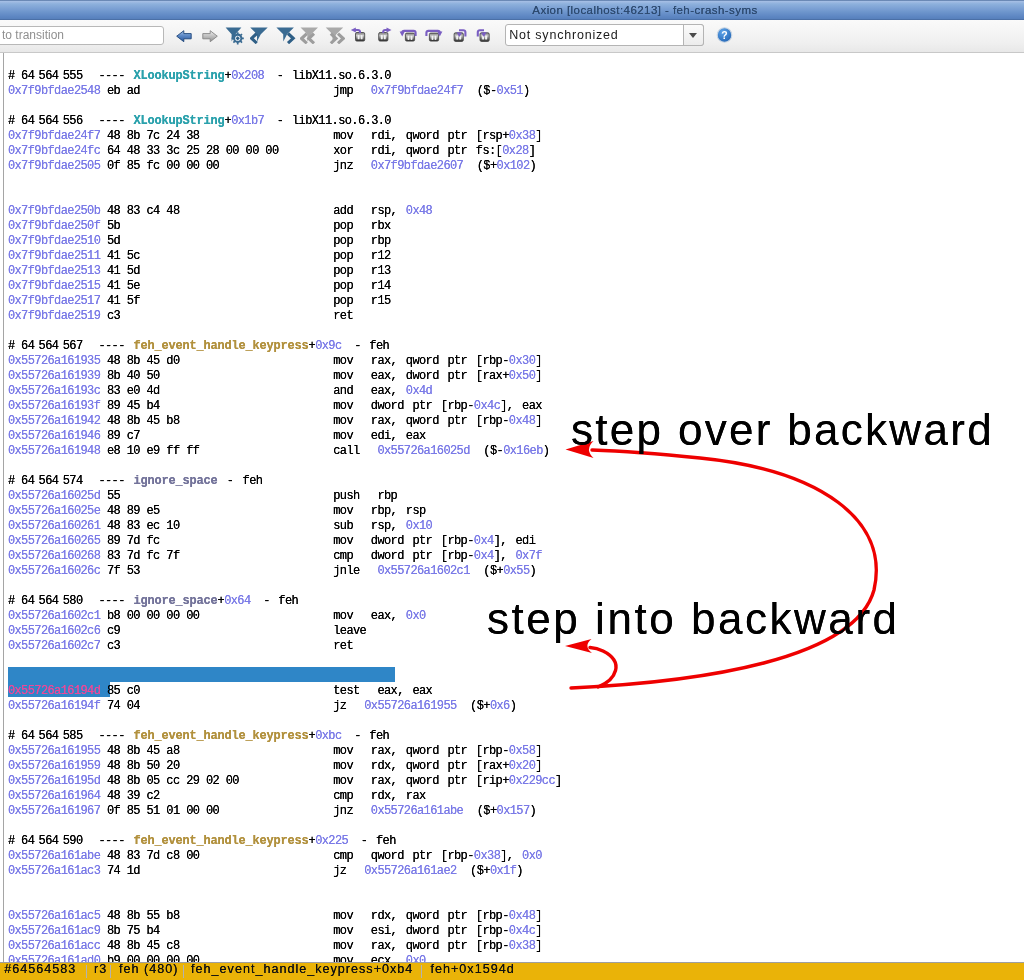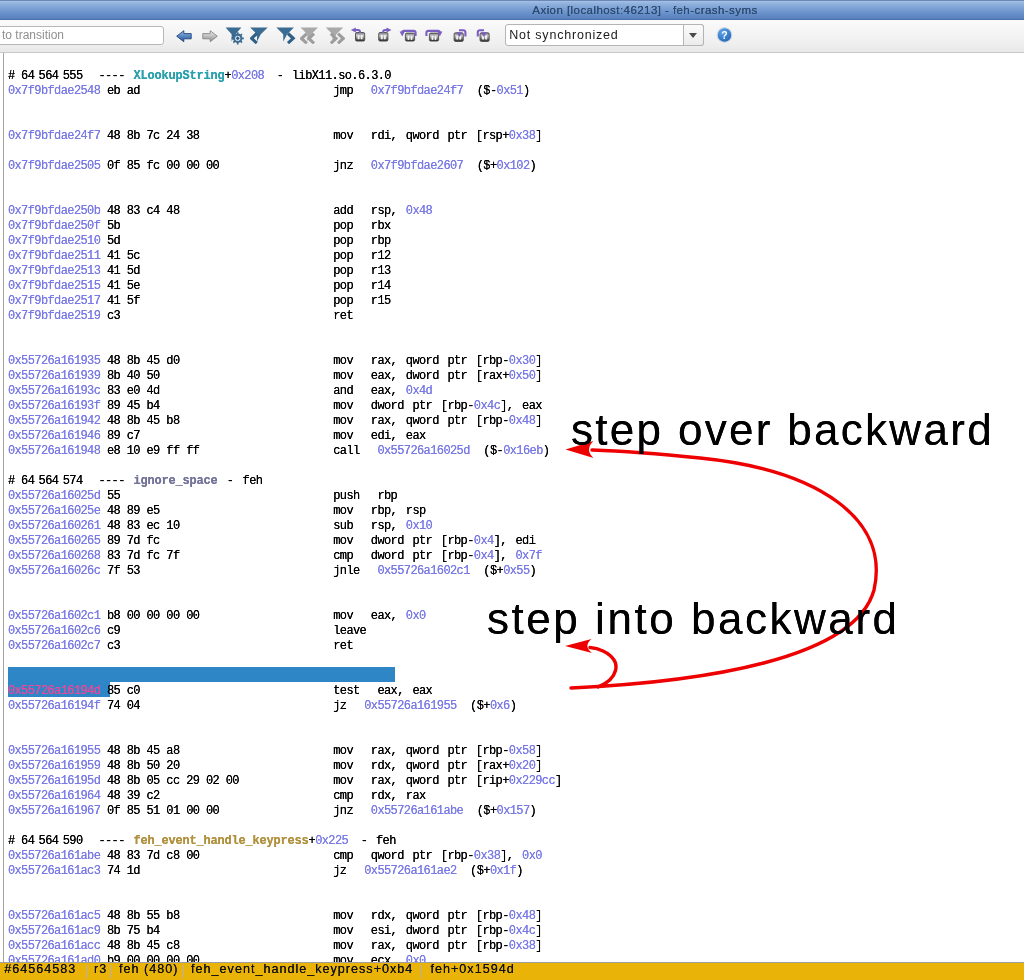--- a/index.html
+++ b/index.html
@@ -51,49 +51,54 @@
 .ssep{position:absolute;top:2px;width:1px;height:13px;background:#b2b2b2}
 .note{position:absolute;color:#000;font-size:44px;white-space:pre;letter-spacing:2.3px;text-shadow:0 0 0.5px}
 svg{position:absolute;left:0;top:0}
 </style></head>
 <body>
 <div id="code">
 <div class="selbar" style="left:7.9px;top:666.8px;width:387.5px;height:15px"></div>
 <div class="selbar" style="left:7.9px;top:681.8px;width:101.9px;height:15px"></div>
 <div class="ln" style="top:68.7px">#&nbsp;64<i class="t"></i>564<i class="t"></i>555<i class="s2"></i>----<i class="s1"></i><b class="f1">XLookupString</b>+<n>0x208</n><span class="hd"> - </span>libX11.so.6.3.0</div>
 <div class="ln" style="top:83.7px"><span class="ad">0x7f9bfdae2548</span> eb ad<span class="mn">jmp<i class="g"></i><span class="op"><n>0x7f9bfdae24f7</n> <b class="pa">($-<n>0x51</n>)</b></span></span></div>
+<div class="ln" style="top:113.7px">#&nbsp;64<i class="t"></i>564<i class="t"></i>556<i class="s2"></i>----<i class="s1"></i><b class="f1">XLookupString</b>+<n>0x1b7</n><span class="hd"> - </span>libX11.so.6.3.0</div>
 <div class="ln" style="top:128.7px"><span class="ad">0x7f9bfdae24f7</span> 48 8b 7c 24 38<span class="mn">mov<i class="g"></i><span class="op">rdi, qword ptr [rsp+<n>0x38</n>]</span></span></div>
+<div class="ln" style="top:143.7px"><span class="ad">0x7f9bfdae24fc</span> 64 48 33 3c 25 28 00 00 00<span class="mn">xor<i class="g"></i><span class="op">rdi, qword ptr fs:[<n>0x28</n>]</span></span></div>
 <div class="ln" style="top:158.7px"><span class="ad">0x7f9bfdae2505</span> 0f 85 fc 00 00 00<span class="mn">jnz<i class="g"></i><span class="op"><n>0x7f9bfdae2607</n> <b class="pa">($+<n>0x102</n>)</b></span></span></div>
 <div class="ln" style="top:203.7px"><span class="ad">0x7f9bfdae250b</span> 48 83 c4 48<span class="mn">add<i class="g"></i><span class="op">rsp, <n>0x48</n></span></span></div>
 <div class="ln" style="top:218.7px"><span class="ad">0x7f9bfdae250f</span> 5b<span class="mn">pop<i class="g"></i><span class="op">rbx</span></span></div>
 <div class="ln" style="top:233.7px"><span class="ad">0x7f9bfdae2510</span> 5d<span class="mn">pop<i class="g"></i><span class="op">rbp</span></span></div>
 <div class="ln" style="top:248.7px"><span class="ad">0x7f9bfdae2511</span> 41 5c<span class="mn">pop<i class="g"></i><span class="op">r12</span></span></div>
 <div class="ln" style="top:263.7px"><span class="ad">0x7f9bfdae2513</span> 41 5d<span class="mn">pop<i class="g"></i><span class="op">r13</span></span></div>
 <div class="ln" style="top:278.7px"><span class="ad">0x7f9bfdae2515</span> 41 5e<span class="mn">pop<i class="g"></i><span class="op">r14</span></span></div>
 <div class="ln" style="top:293.7px"><span class="ad">0x7f9bfdae2517</span> 41 5f<span class="mn">pop<i class="g"></i><span class="op">r15</span></span></div>
 <div class="ln" style="top:308.7px"><span class="ad">0x7f9bfdae2519</span> c3<span class="mn">ret<i class="g"></i><span class="op"></span></span></div>
+<div class="ln" style="top:338.7px">#&nbsp;64<i class="t"></i>564<i class="t"></i>567<i class="s2"></i>----<i class="s1"></i><b class="f2">feh_event_handle_keypress</b>+<n>0x9c</n><span class="hd"> - </span>feh</div>
 <div class="ln" style="top:353.7px"><span class="ad">0x55726a161935</span> 48 8b 45 d0<span class="mn">mov<i class="g"></i><span class="op">rax, qword ptr [rbp-<n>0x30</n>]</span></span></div>
 <div class="ln" style="top:368.7px"><span class="ad">0x55726a161939</span> 8b 40 50<span class="mn">mov<i class="g"></i><span class="op">eax, dword ptr [rax+<n>0x50</n>]</span></span></div>
 <div class="ln" style="top:383.7px"><span class="ad">0x55726a16193c</span> 83 e0 4d<span class="mn">and<i class="g"></i><span class="op">eax, <n>0x4d</n></span></span></div>
 <div class="ln" style="top:398.7px"><span class="ad">0x55726a16193f</span> 89 45 b4<span class="mn">mov<i class="g"></i><span class="op">dword ptr [rbp-<n>0x4c</n>], eax</span></span></div>
 <div class="ln" style="top:413.7px"><span class="ad">0x55726a161942</span> 48 8b 45 b8<span class="mn">mov<i class="g"></i><span class="op">rax, qword ptr [rbp-<n>0x48</n>]</span></span></div>
 <div class="ln" style="top:428.7px"><span class="ad">0x55726a161946</span> 89 c7<span class="mn">mov<i class="g"></i><span class="op">edi, eax</span></span></div>
 <div class="ln" style="top:443.7px"><span class="ad">0x55726a161948</span> e8 10 e9 ff ff<span class="mn">call<i class="g"></i><span class="op"><n>0x55726a16025d</n> <b class="pa">($-<n>0x16eb</n>)</b></span></span></div>
 <div class="ln" style="top:473.7px">#&nbsp;64<i class="t"></i>564<i class="t"></i>574<i class="s2"></i>----<i class="s1"></i><b class="f3">ignore_space</b><span class="hd0"> - </span>feh</div>
 <div class="ln" style="top:488.7px"><span class="ad">0x55726a16025d</span> 55<span class="mn">push<i class="g"></i><span class="op">rbp</span></span></div>
 <div class="ln" style="top:503.7px"><span class="ad">0x55726a16025e</span> 48 89 e5<span class="mn">mov<i class="g"></i><span class="op">rbp, rsp</span></span></div>
 <div class="ln" style="top:518.7px"><span class="ad">0x55726a160261</span> 48 83 ec 10<span class="mn">sub<i class="g"></i><span class="op">rsp, <n>0x10</n></span></span></div>
 <div class="ln" style="top:533.7px"><span class="ad">0x55726a160265</span> 89 7d fc<span class="mn">mov<i class="g"></i><span class="op">dword ptr [rbp-<n>0x4</n>], edi</span></span></div>
 <div class="ln" style="top:548.7px"><span class="ad">0x55726a160268</span> 83 7d fc 7f<span class="mn">cmp<i class="g"></i><span class="op">dword ptr [rbp-<n>0x4</n>], <n>0x7f</n></span></span></div>
 <div class="ln" style="top:563.7px"><span class="ad">0x55726a16026c</span> 7f 53<span class="mn">jnle<i class="g"></i><span class="op"><n>0x55726a1602c1</n> <b class="pa">($+<n>0x55</n>)</b></span></span></div>
+<div class="ln" style="top:593.7px">#&nbsp;64<i class="t"></i>564<i class="t"></i>580<i class="s2"></i>----<i class="s1"></i><b class="f3">ignore_space</b>+<n>0x64</n><span class="hd"> - </span>feh</div>
 <div class="ln" style="top:608.7px"><span class="ad">0x55726a1602c1</span> b8 00 00 00 00<span class="mn">mov<i class="g"></i><span class="op">eax, <n>0x0</n></span></span></div>
 <div class="ln" style="top:623.7px"><span class="ad">0x55726a1602c6</span> c9<span class="mn">leave<i class="g"></i><span class="op"></span></span></div>
 <div class="ln" style="top:638.7px"><span class="ad">0x55726a1602c7</span> c3<span class="mn">ret<i class="g"></i><span class="op"></span></span></div>
 <div class="ln isel" style="top:683.7px"><span class="ad">0x55726a16194d</span> 85 c0<span class="mn">test<i class="g"></i><span class="op">eax, eax</span></span></div>
 <div class="ln" style="top:698.7px"><span class="ad">0x55726a16194f</span> 74 04<span class="mn">jz<i class="g"></i><span class="op"><n>0x55726a161955</n> <b class="pa">($+<n>0x6</n>)</b></span></span></div>
+<div class="ln" style="top:728.7px">#&nbsp;64<i class="t"></i>564<i class="t"></i>585<i class="s2"></i>----<i class="s1"></i><b class="f2">feh_event_handle_keypress</b>+<n>0xbc</n><span class="hd"> - </span>feh</div>
 <div class="ln" style="top:743.7px"><span class="ad">0x55726a161955</span> 48 8b 45 a8<span class="mn">mov<i class="g"></i><span class="op">rax, qword ptr [rbp-<n>0x58</n>]</span></span></div>
 <div class="ln" style="top:758.7px"><span class="ad">0x55726a161959</span> 48 8b 50 20<span class="mn">mov<i class="g"></i><span class="op">rdx, qword ptr [rax+<n>0x20</n>]</span></span></div>
 <div class="ln" style="top:773.7px"><span class="ad">0x55726a16195d</span> 48 8b 05 cc 29 02 00<span class="mn">mov<i class="g"></i><span class="op">rax, qword ptr [rip+<n>0x229cc</n>]</span></span></div>
 <div class="ln" style="top:788.7px"><span class="ad">0x55726a161964</span> 48 39 c2<span class="mn">cmp<i class="g"></i><span class="op">rdx, rax</span></span></div>
 <div class="ln" style="top:803.7px"><span class="ad">0x55726a161967</span> 0f 85 51 01 00 00<span class="mn">jnz<i class="g"></i><span class="op"><n>0x55726a161abe</n> <b class="pa">($+<n>0x157</n>)</b></span></span></div>
 <div class="ln" style="top:833.7px">#&nbsp;64<i class="t"></i>564<i class="t"></i>590<i class="s2"></i>----<i class="s1"></i><b class="f2">feh_event_handle_keypress</b>+<n>0x225</n><span class="hd"> - </span>feh</div>
 <div class="ln" style="top:848.7px"><span class="ad">0x55726a161abe</span> 48 83 7d c8 00<span class="mn">cmp<i class="g"></i><span class="op">qword ptr [rbp-<n>0x38</n>], <n>0x0</n></span></span></div>
 <div class="ln" style="top:863.7px"><span class="ad">0x55726a161ac3</span> 74 1d<span class="mn">jz<i class="g"></i><span class="op"><n>0x55726a161ae2</n> <b class="pa">($+<n>0x1f</n>)</b></span></span></div>
 <div class="ln" style="top:908.7px"><span class="ad">0x55726a161ac5</span> 48 8b 55 b8<span class="mn">mov<i class="g"></i><span class="op">rdx, qword ptr [rbp-<n>0x48</n>]</span></span></div>
 <div class="ln" style="top:923.7px"><span class="ad">0x55726a161ac9</span> 8b 75 b4<span class="mn">mov<i class="g"></i><span class="op">esi, dword ptr [rbp-<n>0x4c</n>]</span></span></div>

